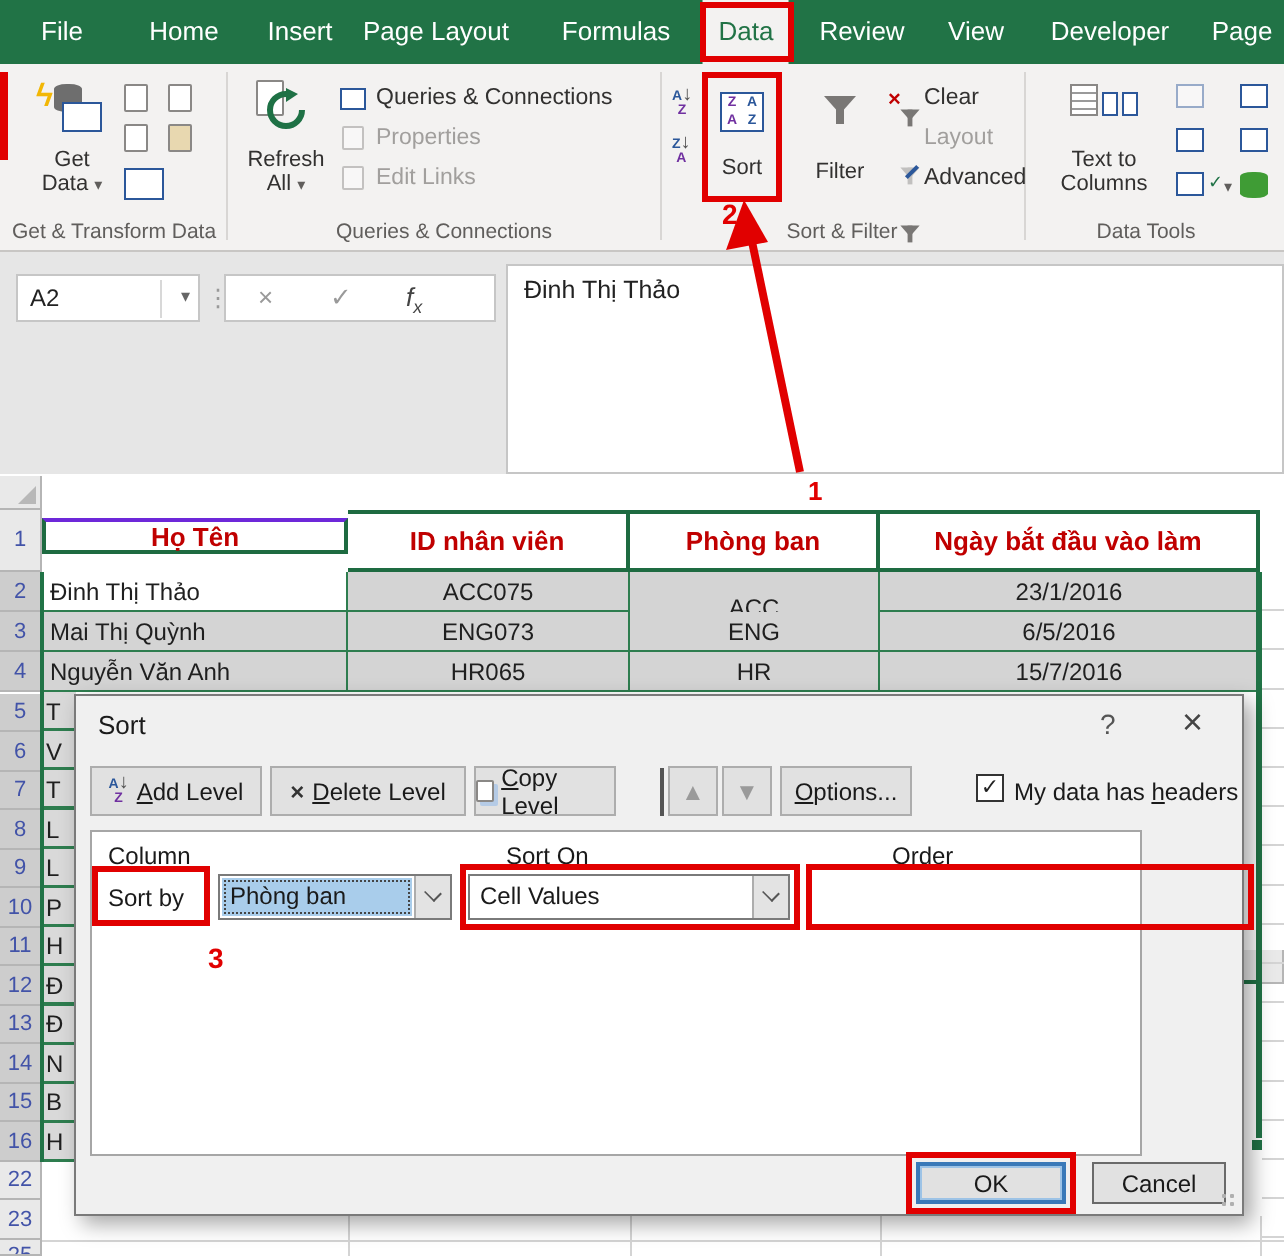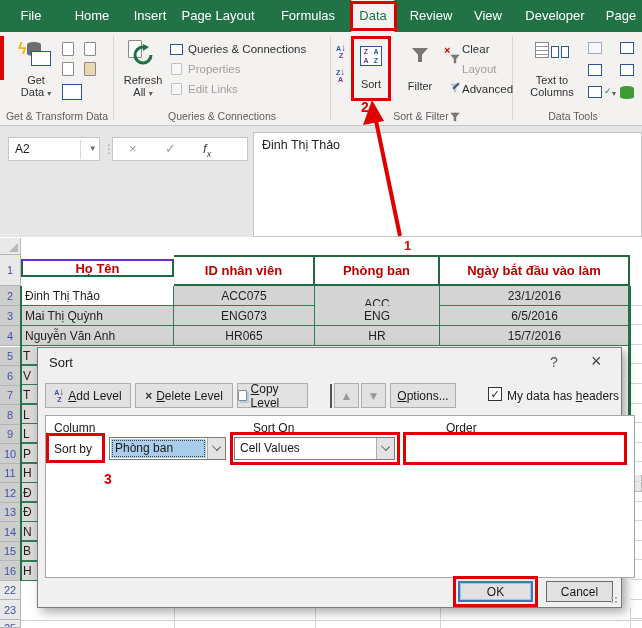--- a/index.html
+++ b/index.html
@@ -312,21 +312,21 @@
         <span>▼</span>
       </div>
     <div class="dlgbtn" style="left:352px;top:35px;width:66px">
       <span><span class="u">O</span><span>ptions...</span></span>
     </div>
     <div class="abs" style="left:450px;top:39px;width:14px;height:14px;background:#fff;border:1px solid #333;text-align:center;line-height:13px;font-size:11px;color:#222">✓</div>
     <div class="abs" style="left:469px;top:41px;font-size:12px;color:#1a1a1a">
       <span>My data has </span><span class="u">h</span><span>eaders</span>
     </div>
 
-    <div class="abs" style="left:7px;top:67px;width:590px;height:163px;background:#fff;border:1px solid #a6a6a6">
+    <div class="abs" style="left:7px;top:67px;width:526px;height:163px;background:#fff;border:1px solid #a6a6a6">
       <div class="abs" style="left:8px;top:5px;font-size:12px;color:#1a1a1a">Column</div>
       <div class="abs" style="left:207px;top:5px;font-size:12px;color:#1a1a1a">Sort On</div>
       <div class="abs" style="left:400px;top:5px;font-size:12px;color:#1a1a1a">Order</div>
 
       <div class="abs" style="left:8px;top:26px;font-size:12px;color:#1a1a1a">Sort by</div>
 
       <div class="combo" style="left:63px;top:21px;width:117px;height:23px">
         <div class="txt" style="background:#a9cdeb;outline:1px dotted #444;outline-offset:-2px">Phòng ban</div>
         <div class="dd">
             <span class="chev"></span>

